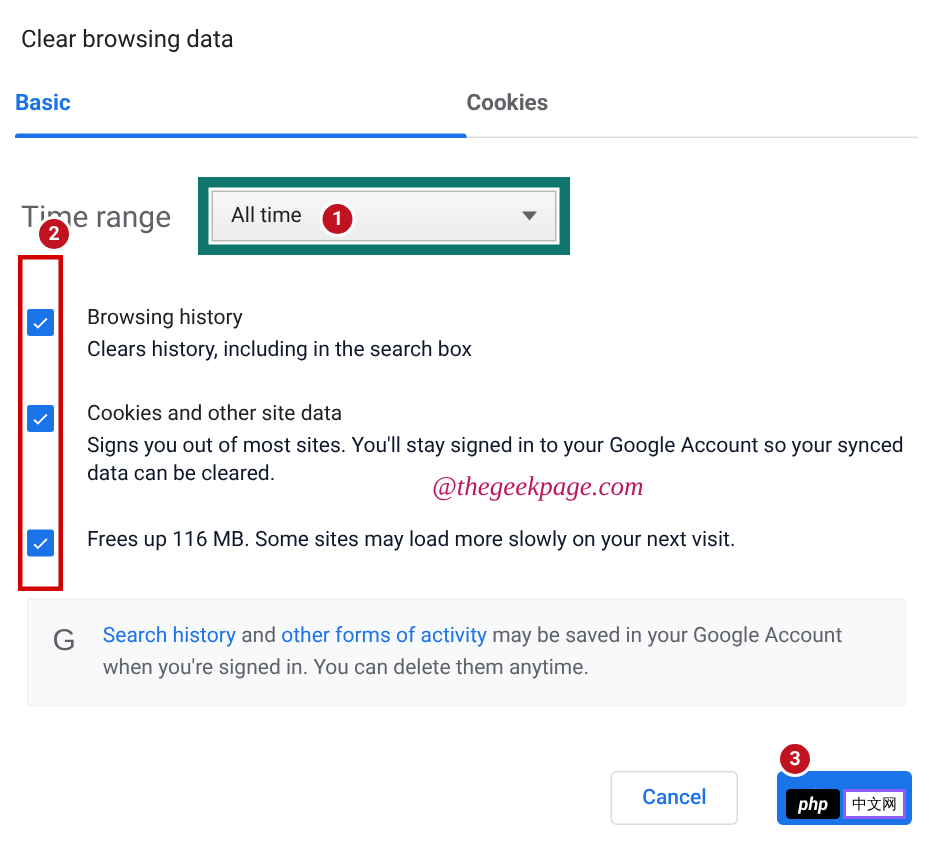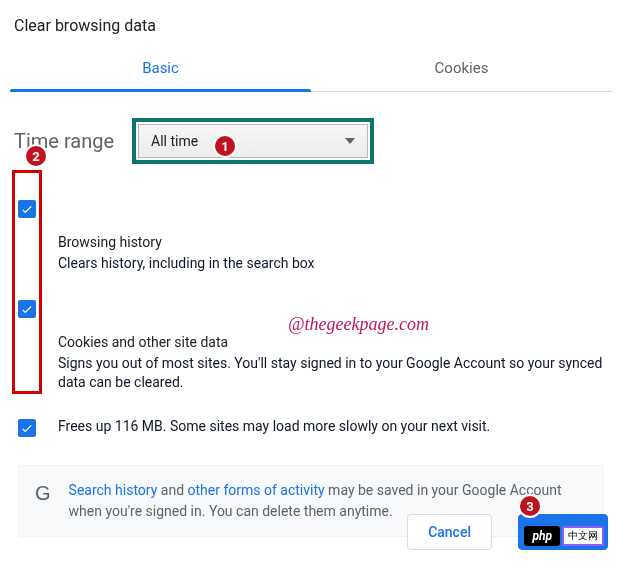--- a/index.html
+++ b/index.html
@@ -19,48 +19,48 @@
     color: #202124;
     padding: 6px 4px 12px 4px;
   }
   .tabs {
     display: flex;
     border-bottom: 1px solid #dadce0;
     margin-bottom: 26px;
   }
   .tab {
     flex: 1;
-    text-align: center;
+    text-align: left;
     padding: 12px 0 14px 0;
     font-size: 15px;
     color: #5f6368;
     cursor: pointer;
     position: relative;
-    font-weight: 400;
+    font-weight: 700;
   }
   .tab.active { color: #1a73e8; }
   .tab.active::after {
     content: "";
     position: absolute;
     left: 0; right: 0; bottom: -1px;
     height: 3px;
     background: #1a73e8;
     border-radius: 2px 2px 0 0;
   }
   .row-time {
     display: flex;
     align-items: center;
     gap: 18px;
     padding-left: 4px;
     margin-bottom: 34px;
   }
   .time-label { color: #5f6368; font-size: 20px; }
   .select-wrap {
     position: relative;
-    border: 4px solid #0f766e;
+    border: 7px solid #0f766e;
     padding: 2px;
   }
   .select {
     width: 230px;
     height: 34px;
     border: 1px solid #b9b9b9;
     background: linear-gradient(#f7f7f7, #ececec);
     display: flex;
     align-items: center;
     justify-content: space-between;
@@ -95,21 +95,21 @@
     border-radius: 2px;
     display: flex;
     align-items: center;
     justify-content: center;
     flex-shrink: 0;
     margin-top: 2px;
     cursor: pointer;
   }
   .checkbox svg { width: 14px; height: 14px; }
   .opt-text { flex: 1; }
-  .opt-title { color: #202124; font-size: 14px; margin-bottom: 4px; margin-top: 36px; }
+  .opt-title { color: #202124; font-size: 14px; margin-bottom: 4px; }
   .opt-desc { color: #0f172a; font-size: 14px; line-height: 1.4; }
   .watermark {
     position: absolute;
     left: 288px;
     top: 314px;
     color: #be185d;
     font-family: Georgia, serif;
     font-style: italic;
     font-size: 18px;
     pointer-events: none;

